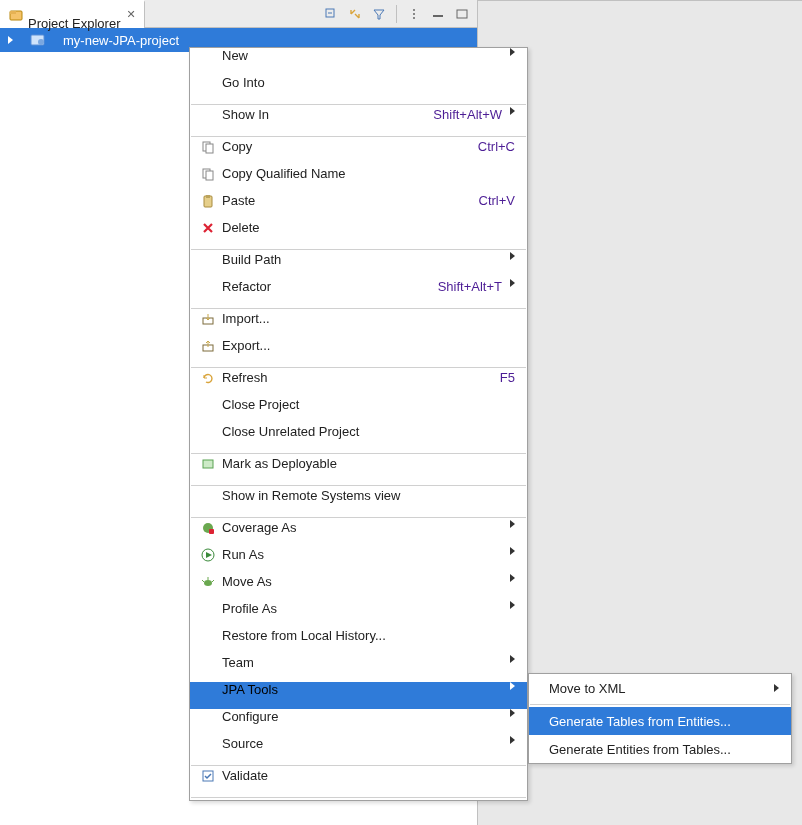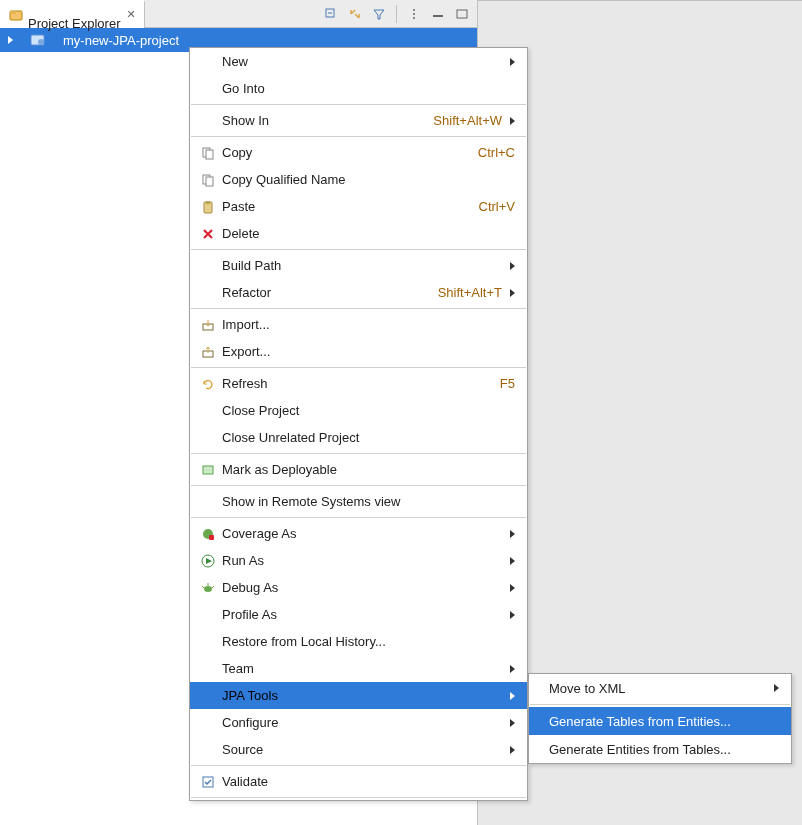--- a/index.html
+++ b/index.html
@@ -13,26 +13,26 @@
   .tab-label { color: #222; margin-top: 17px; }
   .close-x { font-size: 11px; color: #666; margin-left: 2px; }
   .toolbar { position: absolute; right: 6px; top: 0; height: 28px; display: flex; align-items: center; gap: 6px; }
   .tb-btn { width: 18px; height: 18px; display:flex; align-items:center; justify-content:center; color:#555; }
   .tb-sep { width:1px; height:18px; background:#c0c0c0; margin:0 2px; }
   .tree { flex: 0 0 auto; background:#fff; }
   .tree-row { height: 24px; display: flex; align-items: center; gap: 17px; padding: 0 8px; background: #2f7bd9; color: #fff; }
   .tree-arrow { width: 0; height: 0; border-top: 4px solid transparent; border-bottom: 4px solid transparent; border-left: 5px solid #fff; }
   .tree-icon { width:16px; height:16px; display:flex; align-items:center; justify-content:center; }
   .context-menu { position: absolute; left: 189px; top: 47px; width: 339px; background: #fff; border: 1px solid #a0a0a0; box-shadow: 2px 2px 4px rgba(0,0,0,0.15); z-index: 10; }
-  .menu-item { height: 27px; display: flex; align-items: center; padding: 0 12px 0 8px; color: #222; position: relative; }
+  .menu-item { height: 27px; display: flex; padding: 0 12px 0 8px; color: #222; position: relative; }
   .menu-item.selected { background: #2f7bd9; color: #000000; }
   .menu-item.selected .arrow-right { border-left-color: #fff; }
   .menu-icon { width: 20px; height: 16px; margin-right: 4px; display:flex; align-items:center; justify-content:center; flex-shrink:0; }
   .menu-label { flex: 1; white-space: nowrap; }
-  .menu-accel { color: #a16207; margin-left: 8px; }
+  .menu-accel { color: #4c1d95; margin-left: 8px; }
   .arrow-right { width: 0; height: 0; border-top: 4px solid transparent; border-bottom: 4px solid transparent; border-left: 5px solid #333; margin-left: 8px; }
   .menu-sep { height: 1px; background: #d0d0d0; margin: 2px 1px; }
   .submenu { position: absolute; left: 528px; top: 673px; width: 264px; background: #fff; border: 1px solid #a0a0a0; box-shadow: 2px 2px 4px rgba(0,0,0,0.15); z-index: 20; }
   .sub-item { height: 28px; display:flex; align-items:center; padding: 0 12px 0 20px; color:#222; position:relative; }
   .sub-item.selected { background:#2f7bd9; color:#fff; }
   .sub-item .arrow-right { border-left-color:#333; }
   svg { display:block; }
 </style>
 </head>
 <body>
@@ -245,21 +245,21 @@
   </div>
   <div class="menu-item">
     <span class="menu-icon">
         <svg width="14" height="14">
           <ellipse cx="7" cy="8" rx="4" ry="3" fill="#6aa84f"></ellipse>
           <line x1="7" y1="5" x2="7" y2="2" stroke="#6aa84f"></line>
           <line x1="3" y1="7" x2="1" y2="5" stroke="#6aa84f"></line>
           <line x1="11" y1="7" x2="13" y2="5" stroke="#6aa84f"></line>
         </svg>
       </span>
-    <span class="menu-label">Debug As</span>
+    <span class="menu-label">Move As</span>
     <span class="arrow-right"></span>
   </div>
   <div class="menu-item">
     <span class="menu-icon"></span>
     <span class="menu-label">Profile As</span>
     <span class="arrow-right"></span>
   </div>
   <div class="menu-item">
     <span class="menu-icon"></span>
     <span class="menu-label">Restore from Local History...</span>

